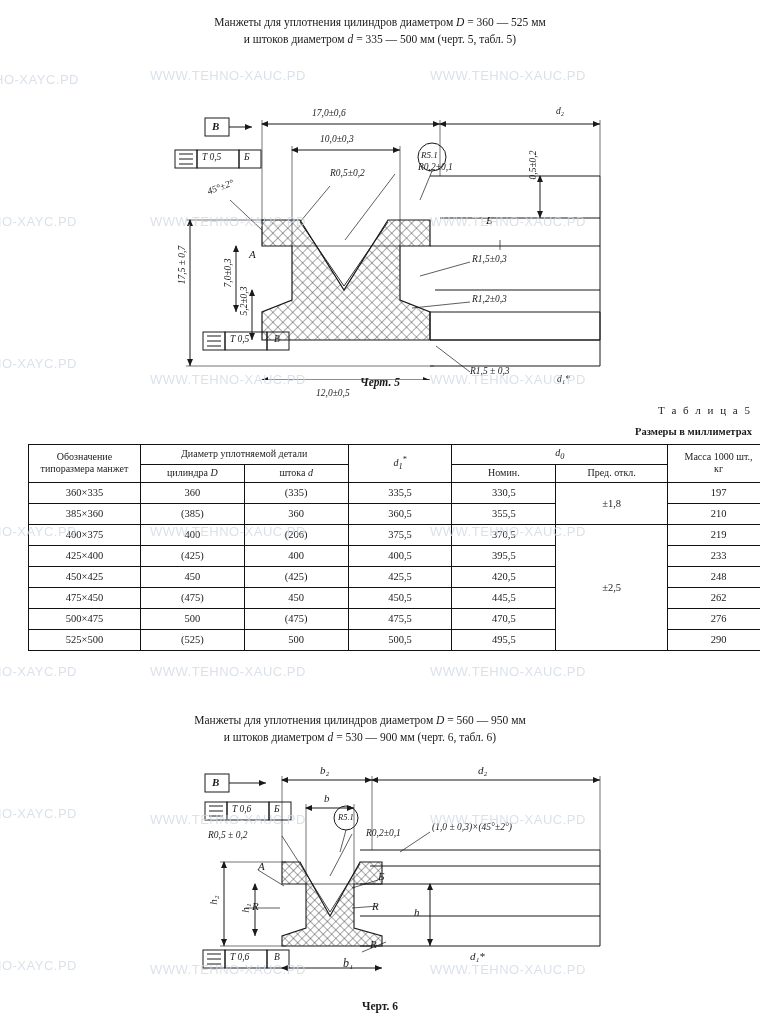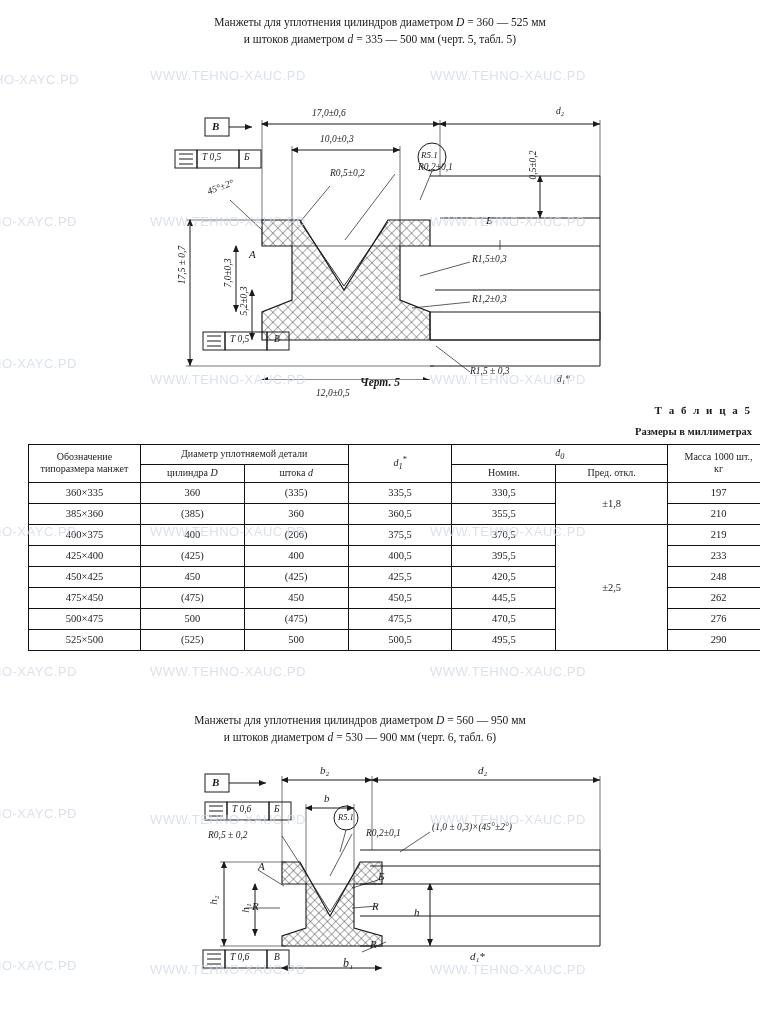--- a/index.html
+++ b/index.html
@@ -10,21 +10,21 @@
   
   .wm{position:absolute;inset:0;pointer-events:none;z-index:5;}
   .wm span{position:absolute;color:#cfd8e4;opacity:.75;font-size:12px;
         font-family:"Liberation Sans",sans-serif;white-space:nowrap;letter-spacing:.5px;}
   .wm .big{font-size:13px;}
 
   
   .h-block{text-align:center;font-weight:normal;font-size:11.5px;line-height:1.5;}
   .h-block i{font-style:italic;}
   .fig-cap{text-align:center;font-weight:bold;font-size:11.5px;}
-  .tbl-title{text-align:right;font-weight:bold;font-size:11px;letter-spacing:2px;}
+  .tbl-title{text-align:right;font-weight:normal;font-size:11px;letter-spacing:2px;}
   .tbl-sub{text-align:right;font-weight:bold;font-size:10.5px;}
 
   
   .draw{position:relative;}
   .draw svg{display:block;}
 
   
   table.dim{border-collapse:collapse;width:742px;margin-left:24px;
             font-size:10.5px;}
   table.dim th, table.dim td{border:1px solid #111;text-align:center;
@@ -415,14 +415,15 @@
         <rect x="67" y="2" width="22" height="18"></rect>
         <line x1="7" y1="6" x2="21" y2="6"></line>
         <line x1="7" y1="11" x2="21" y2="11"></line>
         <line x1="7" y1="16" x2="21" y2="16"></line>
       </g>
     </svg>
     <span style="position:absolute;left:30px;top:4px;font-size:9.5px;font-style:italic;">T 0,6</span>
     <span style="position:absolute;left:74px;top:4px;font-size:9.5px;font-style:italic;">B</span>
   </div>
 
+  <div class="fig-cap" style="position:absolute;left:0;top:1000px;width:760px;">Черт.  6</div>
 
 </div>
 
 </body></html>

